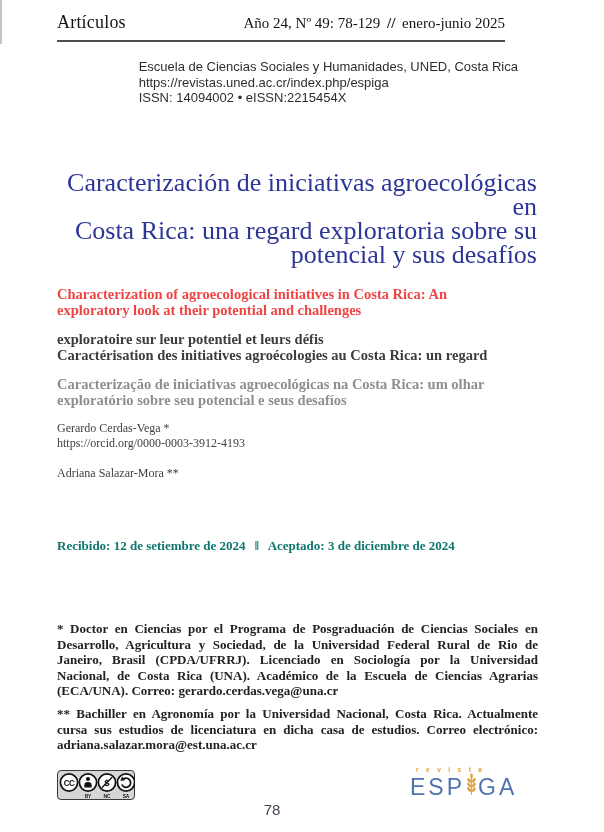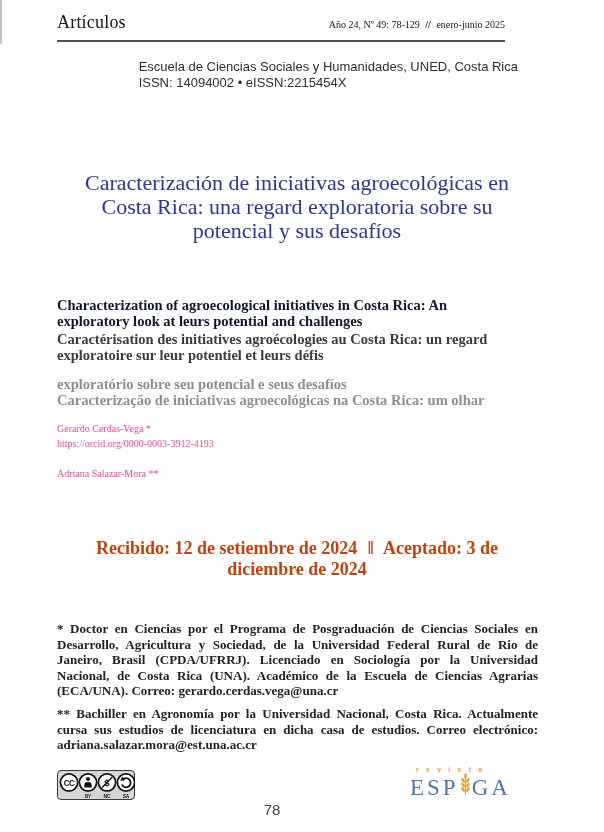--- a/index.html
+++ b/index.html
@@ -13,55 +13,55 @@
     color:#1c1c1c;
   }
   .scan-mark{position:absolute;left:0;top:0;width:2px;height:44px;background:#c4c4c4;}
 
   
   .header-row{
     position:absolute;left:57px;top:12px;width:448px;
     display:flex;justify-content:space-between;align-items:baseline;
   }
   .header-section{font-size:18px;color:#141414;letter-spacing:.2px;}
-  .header-issue{font-size:10px;color:#141414;white-space:nowrap;}
+  .header-issue{font-size:15px;color:#141414;white-space:nowrap;}
   .header-issue .sep{font-weight:700;padding:0 3px;}
   .header-rule{position:absolute;left:57px;top:40px;width:448px;height:2px;background:#4f4f4f;}
 
   
   .institution{
     position:absolute;right:86px;top:59px;
     text-align:left;
     font-family:"Liberation Sans", sans-serif;
     font-size:13px;line-height:15.5px;color:#2e2e2e;
   }
 
   
   .title-es{
     position:absolute;left:57px;top:171px;width:480px;
-    text-align:center;font-size:22px;line-height:24px;
+    text-align:right;font-size:26px;line-height:24px;
     color:#2c3697;
   }
   .subtitle{
     position:absolute;left:57px;width:480px;
     font-size:14.5px;line-height:16px;font-weight:700;
   }
-  .title-en{top:297px;color:#0f172a;}
+  .title-en{top:286px;color:#ef4444;}
   .title-fr{top:331px;color:#3c3c3c;}
   .title-pt{top:376px;color:#8e8e8e;}
 
   
-  .author-block{position:absolute;left:57px;font-size:10px;line-height:15px;color:#ec4899;}
+  .author-block{position:absolute;left:57px;font-size:12px;line-height:15px;color:#404040;}
   .author-1{top:421px;}
   .author-2{top:466px;}
 
   
   .dates{
     position:absolute;left:57px;top:538px;width:480px;
-    text-align:center;font-size:18px;font-weight:600;color:#c2410c;
+    text-align:left;font-size:13px;font-weight:600;color:#0f766e;
   }
   .dates .dsep{padding:0 6px;}
 
   
   .footnote{
     position:absolute;left:57px;width:481px;
     text-align:justify;
     font-size:13px;font-weight:600;line-height:15.5px;color:#222;
   }
   .footnote-1{top:621px;}
@@ -74,21 +74,21 @@
     font-family:"Liberation Sans", sans-serif;font-size:15px;color:#3f4654;
   }
   .logo{position:absolute;left:410px;top:766px;width:102px;}
   .logo-top{
     font-family:"Liberation Sans", sans-serif;
     font-size:6.5px;font-weight:700;letter-spacing:7.5px;
     color:#dfa33c;margin-left:6px;
   }
   .logo-word{
     display:inline-flex;align-items:baseline;
-    font-family:Liberation Serif, serif;
+    font-family:Liberation Sans, sans-serif;
     font-size:23px;letter-spacing:3px;color:#4f74ad;line-height:24px;
   }
   .logo-word svg{margin:0 1px -1px 1px;}
 </style>
 </head>
 <body>
 
 <div class="page">
   <div class="scan-mark"></div>
 
@@ -97,42 +97,43 @@
     <span class="header-issue">
       <span>Año 24, Nº 49: 78-129</span>
       <span class="sep">//</span>
       <span>enero-junio 2025</span>
     </span>
   </div>
   <div class="header-rule"></div>
 
   <div class="institution">
     <div>Escuela de Ciencias Sociales y Humanidades, UNED, Costa Rica</div>
+    <div>https://revistas.uned.ac.cr/index.php/espiga</div>
     <div>ISSN: 14094002 • eISSN:2215454X</div>
   </div>
 
   <div class="title-es">
     <div>Caracterización de iniciativas agroecológicas en</div>
     <div>Costa Rica: una regard exploratoria sobre su</div>
     <div>potencial y sus desafíos</div>
   </div>
 
   <div class="subtitle title-en">
     <div>Characterization of agroecological initiatives in Costa Rica: An</div>
-    <div>exploratory look at leurs potential and challenges</div>
+    <div>exploratory look at their potential and challenges</div>
   </div>
 
   <div class="subtitle title-fr">
+    <div>exploratoire sur leur potentiel et leurs défis</div>
     <div>Caractérisation des initiatives agroécologies au Costa Rica: un regard</div>
-    <div>exploratoire sur leur potentiel et leurs défis</div>
   </div>
 
   <div class="subtitle title-pt">
+    <div>Caracterização de iniciativas agroecológicas na Costa Rica: um olhar</div>
     <div>exploratório sobre seu potencial e seus desafíos</div>
-    <div>Caracterização de iniciativas agroecológicas na Costa Rica: um olhar</div>
   </div>
 
   <div class="author-block author-1">
     <div>Gerardo Cerdas-Vega *</div>
     <div>https://orcid.org/0000-0003-3912-4193</div>
   </div>
   <div class="author-block author-2">
     <div>Adriana Salazar-Mora **</div>
   </div>
 

